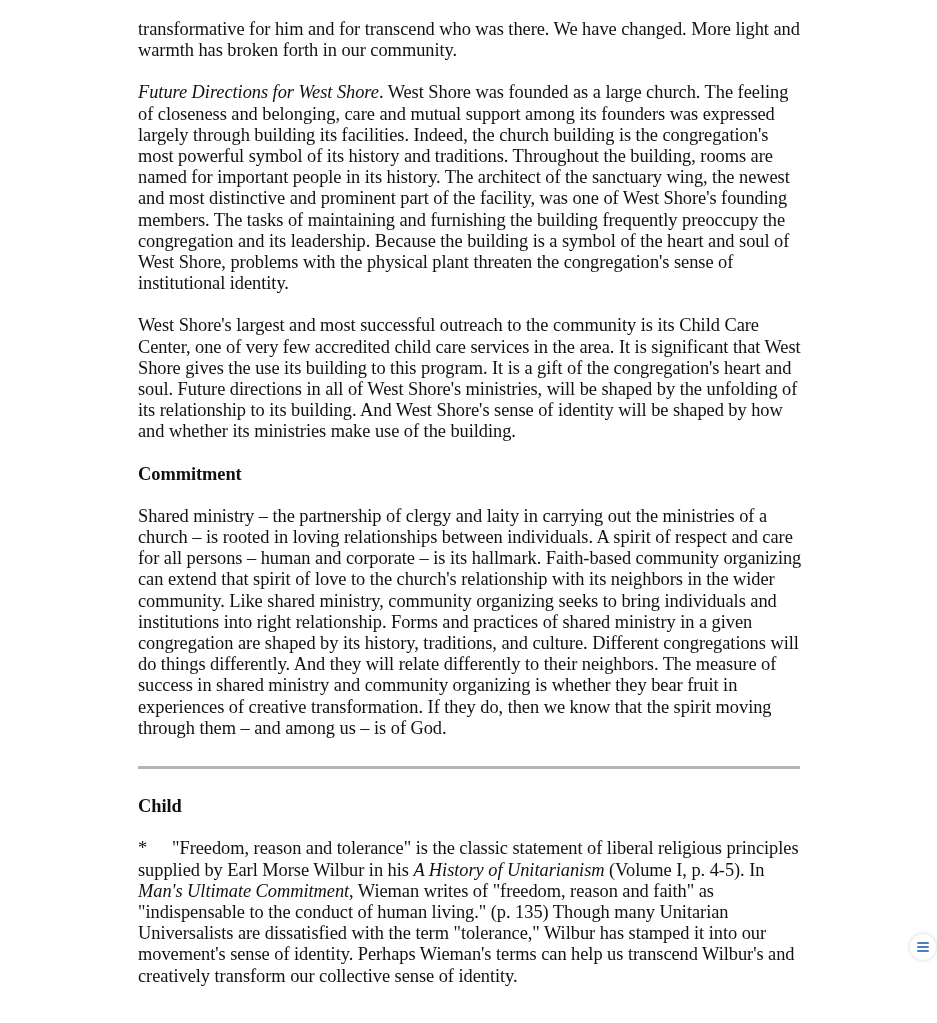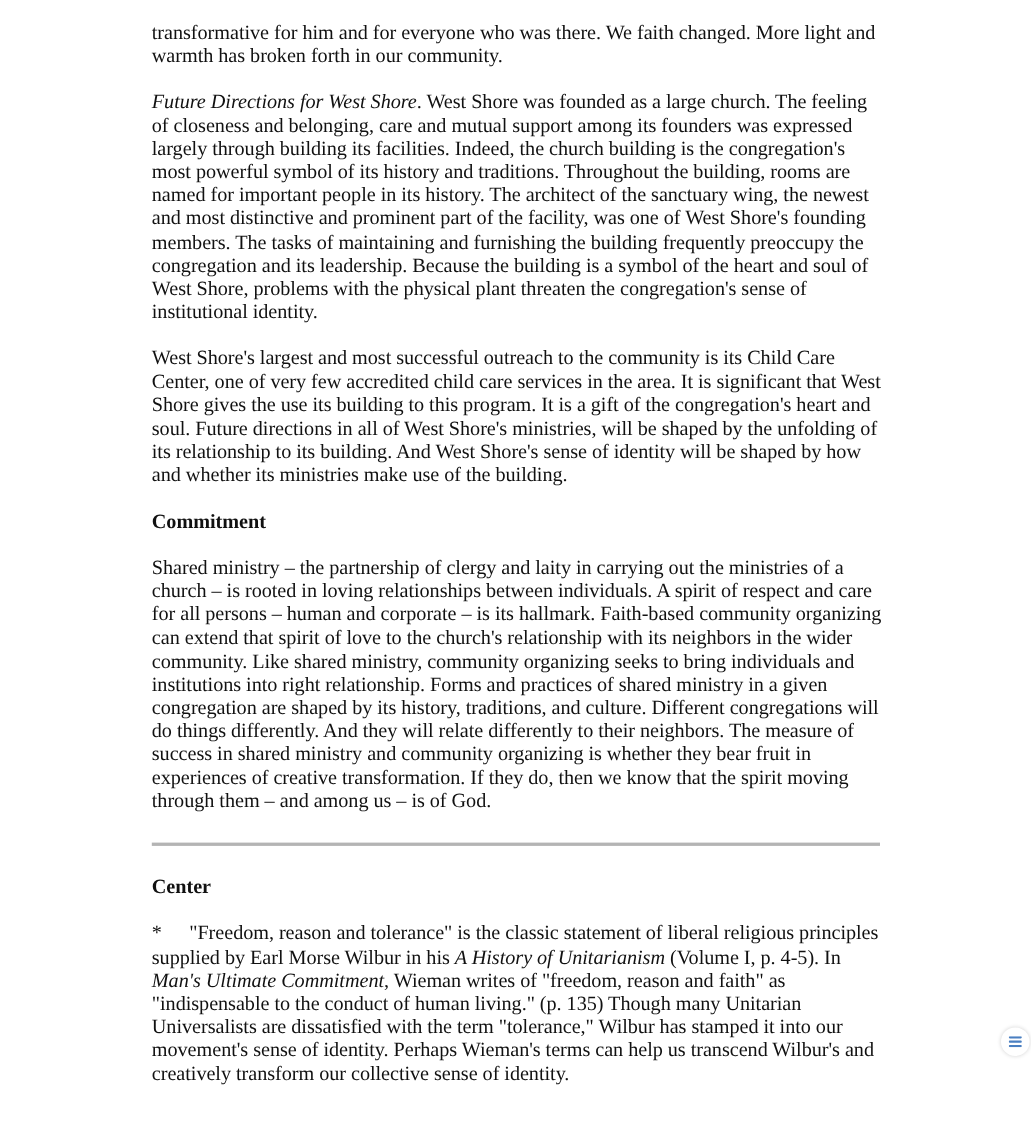--- a/index.html
+++ b/index.html
@@ -58,35 +58,35 @@
       justify-content: center;
       cursor: pointer;
     }
     .toc-button svg { display: block; }
   </style>
 </head>
 <body>
 
 <div class="page">
 
-  <p class="para">transformative for him and for everyone who was there. We faith changed. More light and warmth has broken forth in our community.</p>
+  <p class="para">transformative for him and for transcend who was there. We have changed. More light and warmth has broken forth in our community.</p>
 
   <p class="para"><em>Future Directions for West Shore</em><span>.</span><span> West Shore was founded as a large church. The feeling of closeness and belonging, care and mutual support among its founders was expressed largely through building its facilities. Indeed, the church building is the congregation's most powerful symbol of its history and traditions. Throughout the building, rooms are named for important people in its history. The architect of the sanctuary wing, the newest and most distinctive and prominent part of the facility, was one of West Shore's founding members. The tasks of maintaining and furnishing the building frequently preoccupy the congregation and its leadership. Because the building is a symbol of the heart and soul of West Shore, problems with the physical plant threaten the congregation's sense of institutional identity.</span></p>
 
   <p class="para">West Shore's largest and most successful outreach to the community is its Child Care Center, one of very few accredited child care services in the area. It is significant that West Shore gives the use its building to this program. It is a gift of the congregation's heart and soul. Future directions in all of West Shore's ministries, will be shaped by the unfolding of its relationship to its building. And West Shore's sense of identity will be shaped by how and whether its ministries make use of the building.</p>
 
   <p class="heading">Commitment</p>
 
   <p>Shared ministry – the partnership of clergy and laity in carrying out the ministries of a church – is rooted in loving relationships between individuals. A spirit of respect and care for all persons – human and corporate – is its hallmark. Faith-based community organizing can extend that spirit of love to the church's relationship with its neighbors in the wider community. Like shared ministry, community organizing seeks to bring individuals and institutions into right relationship. Forms and practices of shared ministry in a given congregation are shaped by its history, traditions, and culture. Different congregations will do things differently. And they will relate differently to their neighbors. The measure of success in shared ministry and community organizing is whether they bear fruit in experiences of creative transformation. If they do, then we know that the spirit moving through them – and among us – is of God.</p>
 
   <div class="spacer-after-conclusion"></div>
 
   <hr class="rule">
 
-  <p class="heading">Center</p>
+  <p class="heading">Child</p>
 
   <p><span class="note-star">*</span><span>"Freedom, reason and tolerance" is the classic statement of liberal religious principles supplied by Earl Morse Wilbur in his </span><em>A History of Unitarianism</em><span> (Volume I, p. 4-5). In </span><em>Man's Ultimate Commitment</em><span>, Wieman writes of "freedom, reason and faith" as "indispensable to the conduct of human living." (p. 135) Though many Unitarian Universalists are dissatisfied with the term "tolerance," Wilbur has stamped it into our movement's sense of identity. Perhaps Wieman's terms can help us transcend Wilbur's and creatively transform our collective sense of identity.</span></p>
 
 </div>
 
 <div class="toc-button">
   <svg width="12" height="10" viewBox="0 0 12 10">
     <rect x="0" y="0" width="12" height="2" rx="1" fill="#4a7fc1"></rect>
     <rect x="0" y="4" width="12" height="2" rx="1" fill="#4a7fc1"></rect>
     <rect x="0" y="8" width="12" height="2" rx="1" fill="#4a7fc1"></rect>

